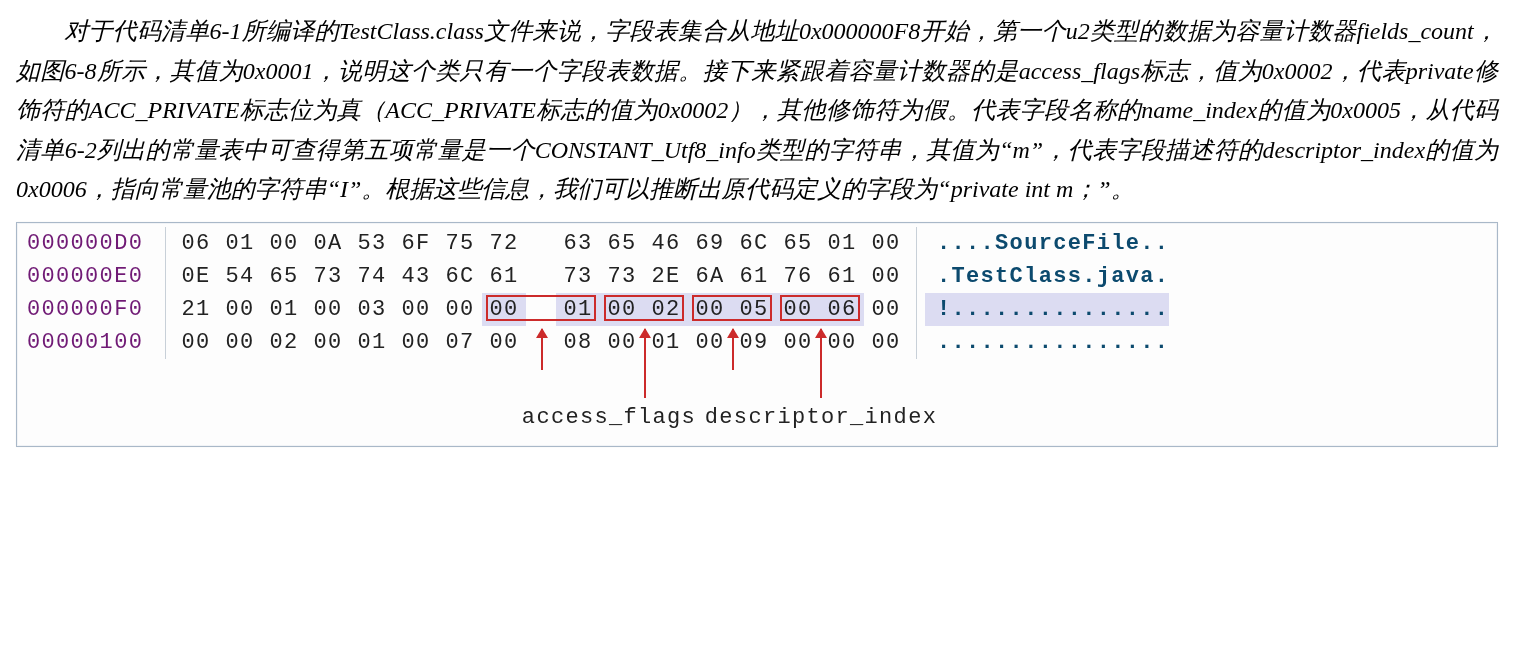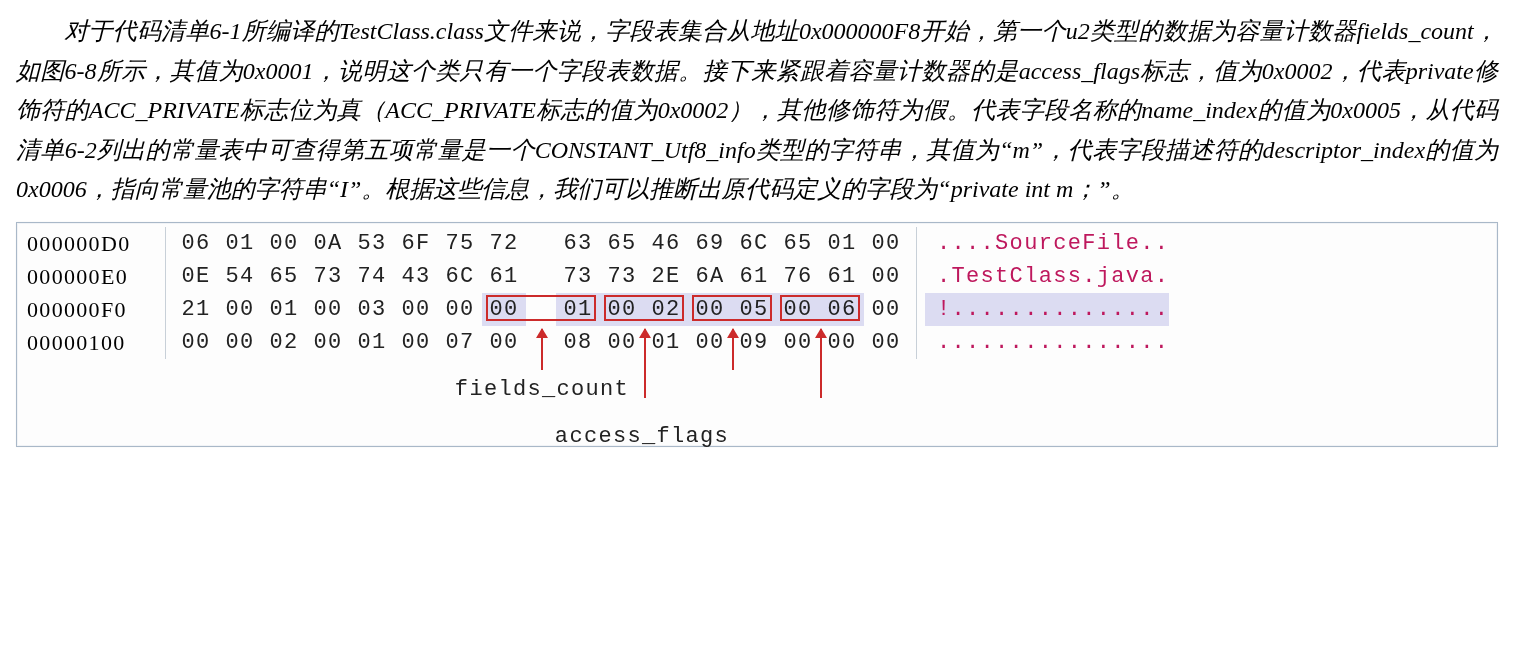--- a/index.html
+++ b/index.html
@@ -41,39 +41,39 @@
     line-height: 1.5;
     white-space: pre;
   }
   .sep {
     border-left: 1px solid #c8d0d8;
     align-self: stretch;
     margin: 0 8px;
   }
   .addr {
     width: 130px;
-    color: #000000;
-    font-family: Liberation Serif, serif;
+    color: #701a75;
   }
   .bytes {
     flex: 0 0 auto;
     position: relative;
   }
   .cell {
     display: inline-block;
     width: 44px;
     text-align: center;
   }
   .gap {
     display: inline-block;
     width: 30px;
   }
   .ascii {
     padding-left: 12px;
-    color: #be185d;
+    color: #0c4a6e;
+    font-weight: bold;
   }
   .hl-bg {
     background: #dcdcf2;
   }
   .hl-cell {
     background: #dcdcf2;
   }
   .box {
     position: absolute;
     border: 2px solid #cc2b2b;
@@ -119,18 +119,18 @@
 
 <div class="hex-figure" style="padding-bottom: 87.2969px;">
   <div id="hex-rows">
       <div class="hex-row"><span class="addr">000000D0</span><span class="sep"></span><span class="bytes"><span class="cell">06</span><span class="cell">01</span><span class="cell">00</span><span class="cell">0A</span><span class="cell">53</span><span class="cell">6F</span><span class="cell">75</span><span class="cell">72</span><span class="gap"></span><span class="cell">63</span><span class="cell">65</span><span class="cell">46</span><span class="cell">69</span><span class="cell">6C</span><span class="cell">65</span><span class="cell">01</span><span class="cell">00</span></span><span class="sep"></span><span class="ascii">....SourceFile..</span></div>
       <div class="hex-row"><span class="addr">000000E0</span><span class="sep"></span><span class="bytes"><span class="cell">0E</span><span class="cell">54</span><span class="cell">65</span><span class="cell">73</span><span class="cell">74</span><span class="cell">43</span><span class="cell">6C</span><span class="cell">61</span><span class="gap"></span><span class="cell">73</span><span class="cell">73</span><span class="cell">2E</span><span class="cell">6A</span><span class="cell">61</span><span class="cell">76</span><span class="cell">61</span><span class="cell">00</span></span><span class="sep"></span><span class="ascii">.TestClass.java.</span></div>
       <div class="hex-row"><span class="addr">000000F0</span><span class="sep"></span><span class="bytes"><span class="cell">21</span><span class="cell">00</span><span class="cell">01</span><span class="cell">00</span><span class="cell">03</span><span class="cell">00</span><span class="cell">00</span><span class="cell hl-cell">00</span><span class="gap"></span><span class="cell hl-cell">01</span><span class="cell hl-cell">00</span><span class="cell hl-cell">02</span><span class="cell hl-cell">00</span><span class="cell hl-cell">05</span><span class="cell hl-cell">00</span><span class="cell hl-cell">06</span><span class="cell">00</span><span class="box" style="left: 312px; width: 110px;"></span><span class="box" style="left: 430px; width: 80px;"></span><span class="box" style="left: 518px; width: 80px;"></span><span class="box" style="left: 606px; width: 80px;"></span></span><span class="sep"></span><span class="ascii hl-bg">!...............</span></div>
       <div class="hex-row"><span class="addr">00000100</span><span class="sep"></span><span class="bytes"><span class="cell">00</span><span class="cell">00</span><span class="cell">02</span><span class="cell">00</span><span class="cell">01</span><span class="cell">00</span><span class="cell">07</span><span class="cell">00</span><span class="gap"></span><span class="cell">08</span><span class="cell">00</span><span class="cell">01</span><span class="cell">00</span><span class="cell">09</span><span class="cell">00</span><span class="cell">00</span><span class="cell">00</span></span><span class="sep"></span><span class="ascii">................</span></div>
     </div>
   <div class="labels" id="hex-labels"></div>
 <div class="arrow" style="left: 524px; top: 106px; height: 41px;"></div>
-    <div class="lbl" style="left: 525px; top: 149px;">fields_count</div>
     <div class="arrow" style="left: 627px; top: 106px; height: 69px;"></div>
-    <div class="lbl" style="left: 625px; top: 177px; margin-top: 19px;">access_flags</div>
+    <div class="lbl" style="left: 592px; top: 177px;">access_flags</div>
     <div class="arrow" style="left: 715px; top: 106px; height: 41px;"></div>
     <div class="arrow" style="left: 803px; top: 106px; height: 69px;"></div>
+    <div class="lbl" style="left: 804px; top: 177px;">descriptor_index</div>
   </div>
 
 </body></html>

